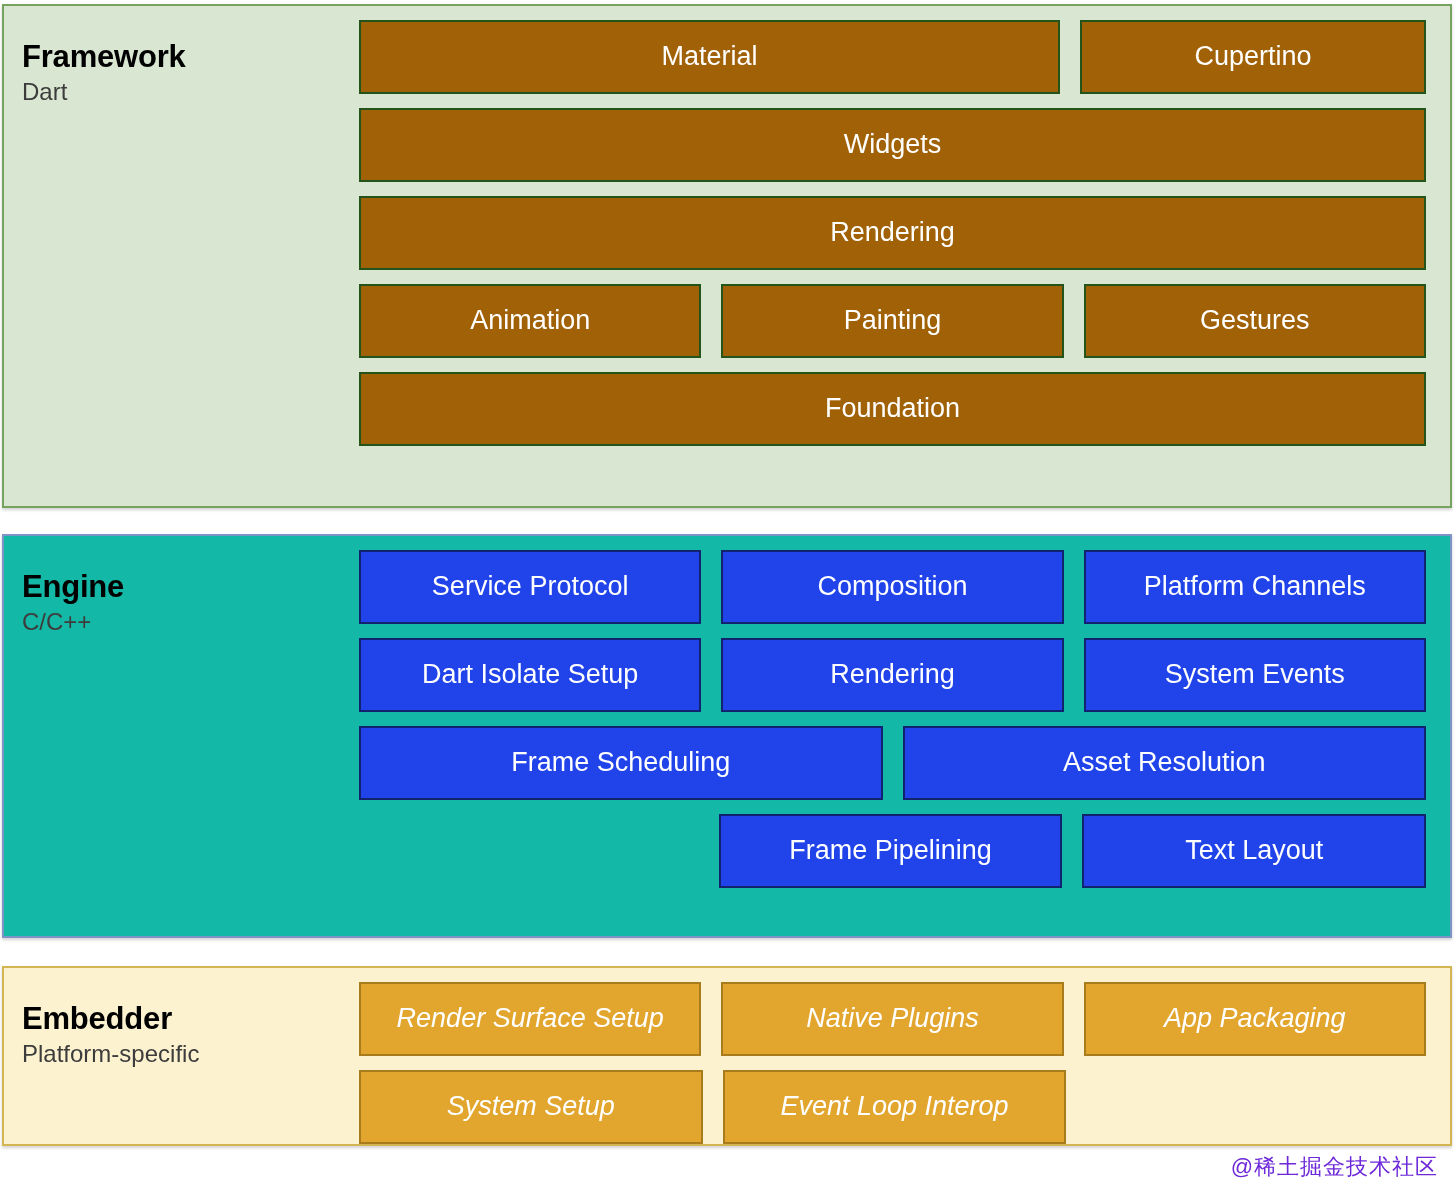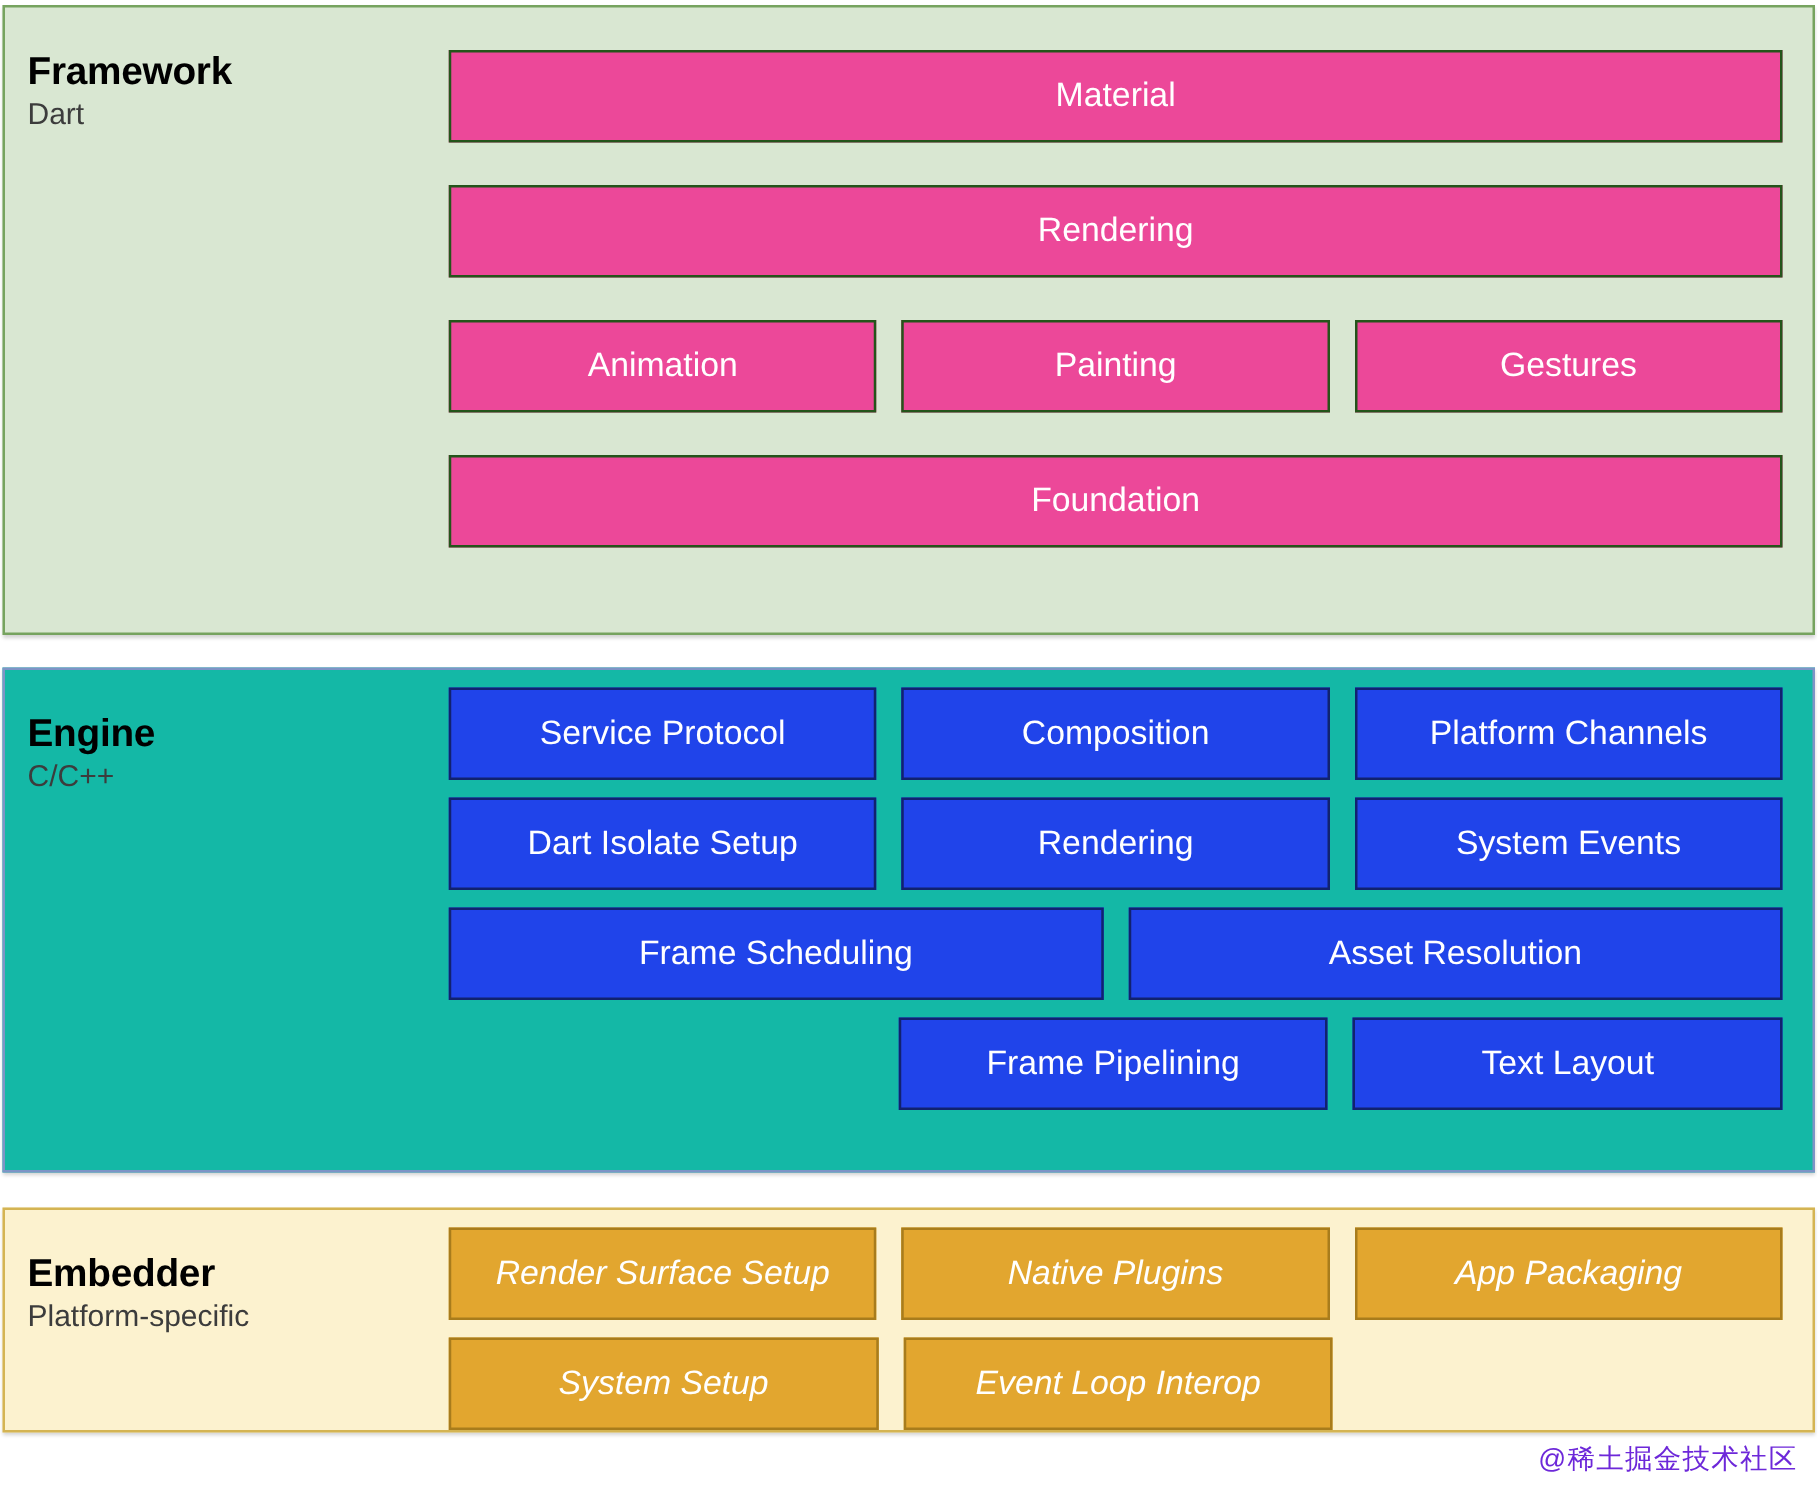--- a/index.html
+++ b/index.html
@@ -88,23 +88,22 @@
   .spacer { flex: 1 1 0; }
 
   
   #framework {
     top: 4px;
     height: 504px;
     background: #d9e7d2;
     border: 2px solid #76a35f;
   }
   #framework .cell {
-    background: #ec4899;
+    background: #a16207;
     border-color: #24541a;
-    margin-top: 20px;
   }
 
   
   #engine {
     top: 534px;
     height: 404px;
     background: #14b8a6;
     border: 2px solid #7e94c6;
   }
   #engine .cell {
@@ -143,22 +142,26 @@
 
   <section class="layer" id="framework">
     <div class="layer-label">
       <div class="layer-title">Framework</div>
       <div class="layer-sub">Dart</div>
     </div>
     <div class="layer-rows">
 
       <div class="row">
         <div class="cell c2">Material</div>
-      </div>
-
+        <div class="cell c1">Cupertino</div>
+      </div>
+
+      <div class="row">
+        <div class="cell c3">Widgets</div>
+      </div>
 
       <div class="row">
         <div class="cell c3">Rendering</div>
       </div>
 
       <div class="row">
         <div class="cell c1">Animation</div>
         <div class="cell c1">Painting</div>
         <div class="cell c1">Gestures</div>
       </div>

